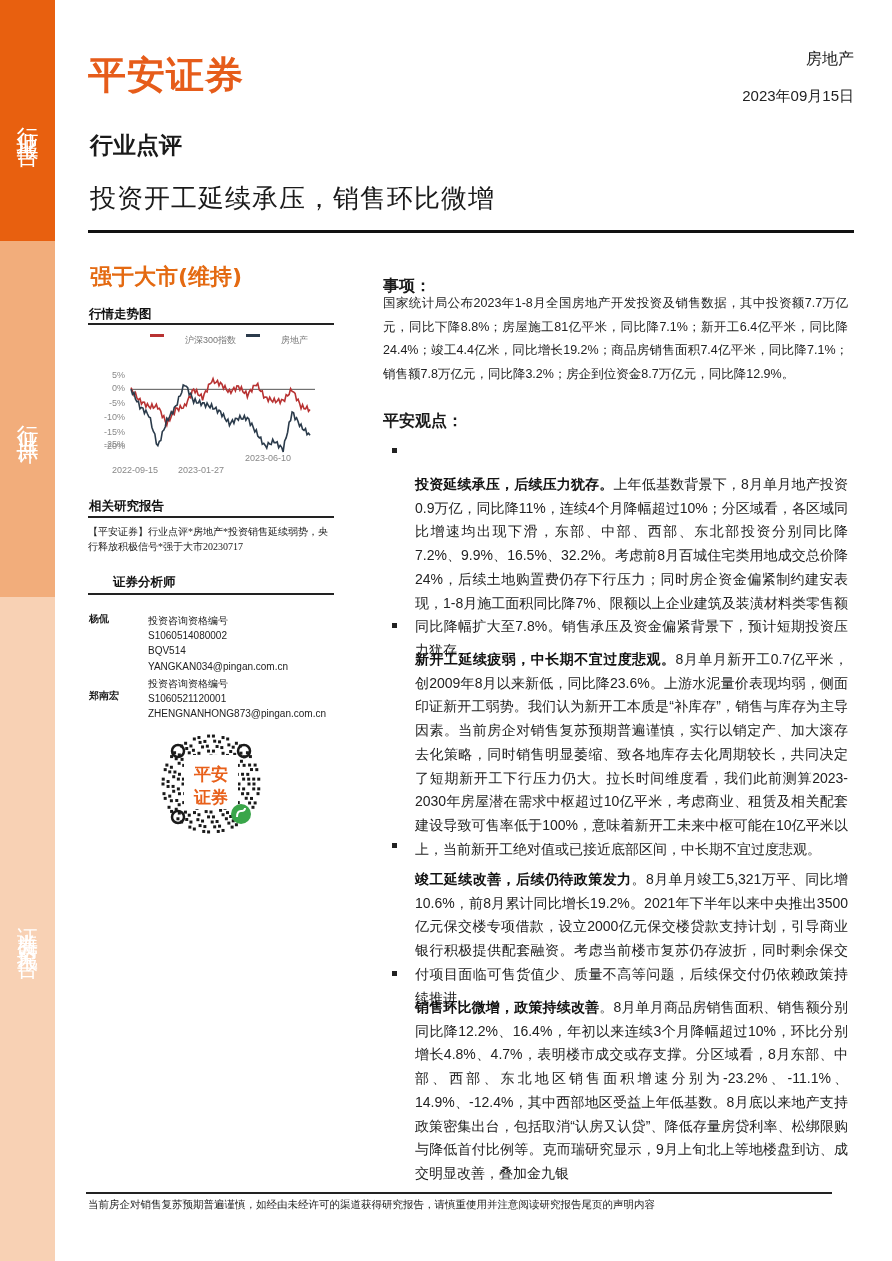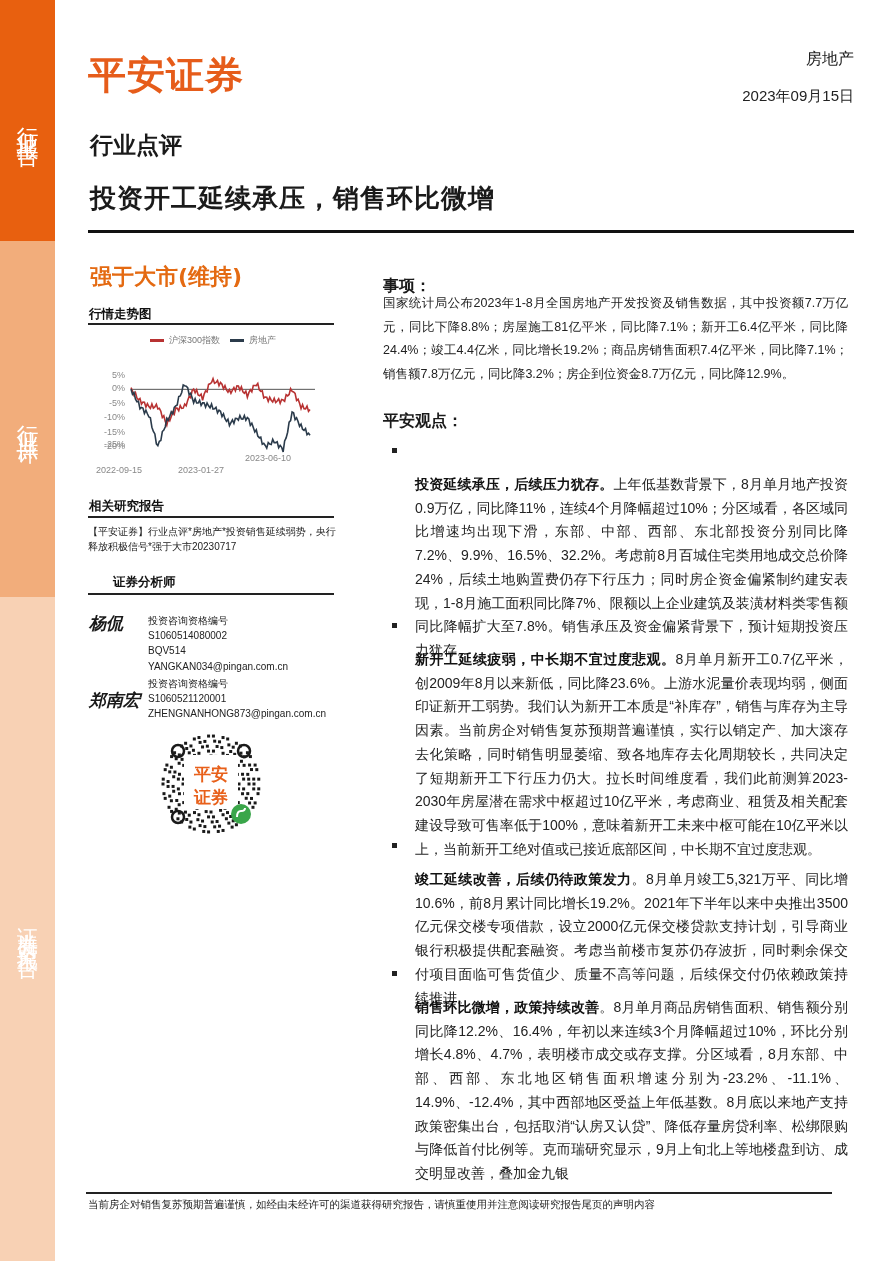--- a/index.html
+++ b/index.html
@@ -11,39 +11,39 @@
   .side span { writing-mode: vertical-rl; text-orientation: upright; color: #ffffff; font-size: 22px; letter-spacing: 6px; font-family: "DejaVu Sans", sans-serif; }
   .side-1 { top: 0; height: 241px; background: #e8600f; }
   .side-2 { top: 241px; height: 356px; background: #f2ad7b; }
   .side-3 { top: 597px; height: 664px; background: #f8d1b4; }
   .side-3 span { font-size: 21px; }
 
   .logo { position: absolute; left: 88px; top: 50px; font-size: 38px; font-weight: bold; color: #e65c1a; letter-spacing: 1px; font-family: "DejaVu Sans", sans-serif; }
   .sector { position: absolute; right: 38px; top: 49px; font-size: 16px; color: #222; }
   .date { position: absolute; right: 38px; top: 87px; font-size: 15px; color: #222; }
   .doc-type { position: absolute; left: 90px; top: 130px; font-size: 23px; font-weight: bold; font-family: "DejaVu Sans", sans-serif; }
-  .headline { position: absolute; left: 90px; top: 181px; font-size: 26px; font-weight: bold; font-family: "DejaVu Sans", sans-serif; letter-spacing: 1px; }
+  .headline { position: absolute; left: 90px; top: 181px; font-size: 26px; font-weight: normal; font-family: "DejaVu Sans", sans-serif; letter-spacing: 1px; }
   .rule-top { position: absolute; left: 88px; right: 38px; top: 230px; height: 3px; background: #111; }
 
   
   .rating { position: absolute; left: 90px; top: 262px; font-size: 22px; font-weight: bold; color: #e46a12; font-family: "DejaVu Sans", sans-serif; }
   .sec-title { position: absolute; left: 89px; font-size: 12.5px; font-weight: bold; color: #111; font-family: "DejaVu Sans", sans-serif; }
   .sec-rule { position: absolute; left: 88px; width: 246px; height: 2px; background: #222; }
 
   .legend { position: absolute; left: 150px; top: 334px; font-size: 9px; color: #777; display: flex; gap: 10px; align-items: center; }
-  .legend .item { display: flex; align-items: center; gap: 5px; }
+  .legend .item { display: flex; gap: 21px; }
   .legend .swatch { display: inline-block; width: 14px; height: 3px; }
 
   .chart { position: absolute; left: 85px; top: 355px; width: 250px; height: 130px; }
   .chart .ytick { position: absolute; left: 0; width: 40px; text-align: right; font-size: 9px; color: #888; }
   .chart .xtick { position: absolute; top: 84px; font-size: 9px; color: #888; }
 
-  .related { position: absolute; left: 88px; top: 524px; width: 248px; font-size: 10px; line-height: 15px; color: #222; }
+  .related { position: absolute; left: 88px; top: 524px; width: 248px; font-size: 10px; line-height: 15px; color: #222; font-family: Liberation Serif, serif; }
   .analyst { position: absolute; font-size: 10px; color: #222; line-height: 15.2px; }
-  .analyst-name { position: absolute; left: 89px; font-size: 17px; font-weight: bold; font-family: "DejaVu Sans", sans-serif; font-style: italic; }
+  .analyst-name { position: absolute; left: 89px; font-size: 10px; font-weight: bold; font-family: "DejaVu Sans", sans-serif; }
 
   .qr { position: absolute; left: 158px; top: 731px; width: 106px; height: 106px; }
 
   
   .rhead { position: absolute; left: 383px; font-size: 16px; font-weight: bold; font-family: "DejaVu Sans", sans-serif; }
   .para { position: absolute; left: 383px; width: 465px; font-size: 12.5px; line-height: 23.7px; color: #222; text-align: justify; }
   .bullet { position: absolute; left: 383px; width: 465px; }
   .bullet .dot { position: absolute; left: 9px; top: 10px; width: 5px; height: 5px; background: #222; }
   .bullet .txt { margin-left: 32px; font-size: 14px; line-height: 23.7px; color: #222; text-align: justify; margin-top: 35px; }
   .bullet .txt b { font-weight: bold; color: #111; }
@@ -93,21 +93,21 @@
   <div class="ytick" style="top:43px;">-5%</div>
   <div class="ytick" style="top:57px;">-10%</div>
   <div class="ytick" style="top:72px;">-15%</div>
   <div class="ytick" style="top:86px;">-20%</div>
   <div class="ytick" style="top:84px;">-25%</div>
   <svg id="chart-svg" width="250" height="130" style="position:absolute;left:0;top:0;">
       <line x1="46" x2="230" y1="34.33333333333333" y2="34.33333333333333" stroke="#555" stroke-width="1"></line>
       <polyline points="46,32.63830790863886 47.49166666666667,35.92335203179623 48.983333333333334,40.27845333057482 50.475,37.55888731306763 51.96666666666667,43.19662650268582 53.458333333333336,44.772488884540486 54.95,43.403708296080715 56.44166666666666,49.065138964530334 57.93333333333334,47.02976272593918 59.425,47.26501544004746 60.916666666666664,52.17134381238181 62.40833333333333,48.582591822696926 63.900000000000006,51.64290086290305 65.39166666666667,53.382514853087834 66.88333333333333,48.95963519255119 68.375,53.113738528010046 69.86666666666667,52.00105930387715 71.35833333333333,49.32965894125027 72.85,54.00211817509619 74.34166666666667,53.31389010855167 75.83333333333334,56.245179779197535 77.325,62.58062766312656 78.81666666666666,60.760339829558525 80.30833333333334,66.40383607163473 81.80000000000001,70.25718731598408 83.29166666666666,63.776660302332466 84.78333333333333,65.85340757632838 86.275,61.60546422202186 87.76666666666667,57.228225995370074 89.25833333333333,59.34797054325688 90.75,52.939442296802696 92.24166666666666,53.30940971852602 93.73333333333333,55.721606701148225 95.225,50.545041953952534 96.71666666666667,53.43866758942525 98.20833333333334,53.16710627644584 99.69999999999999,49.043130914041065 101.19166666666666,50.82899582154681 102.68333333333334,45.40878628727046 104.17500000000001,41.292316810428275 105.66666666666667,42.64462029886746 107.15833333333333,35.40575914469181 108.65,34.14629901771744 110.14166666666667,37.81014048127757 111.63333333333333,34.66399911003899 113.125,39.96921268457305 114.61666666666667,40.8225387985199 116.10833333333333,39.15688169554531 117.60000000000001,45.29978828404009 119.09166666666667,39.2563605929317 120.58333333333333,35.91332006294727 122.075,36.858207385308425 123.56666666666666,29.388820528554106 125.05833333333334,28.843964063491427 126.55,27.48608466032919 128.04166666666669,23.631514686732192 129.53333333333333,28.373584046178717 131.02499999999998,27.501319118108647 132.51666666666665,25.513807479437965 134.00833333333333,30.626754410452683 135.5,27.393217481923557 136.99166666666667,29.13690165449087 138.48333333333332,33.86799104939976 139.97500000000002,30.596541967783182 141.46666666666667,35.001486656381196 142.95833333333331,37.179775623513024 144.45,34.64880545014715 145.94166666666666,38.23093499597152 147.43333333333334,35.192981396778926 148.925,32.474644506314206 150.41666666666669,35.9504848628149 151.90833333333333,30.85264496816746 153.39999999999998,30.98550295747541 154.89166666666668,35.1107529375432 156.38333333333333,31.8685537000067 157.875,36.84036086397234 159.36666666666667,38.23402623762256 160.85833333333335,36.18174536102349 162.35000000000002,42.29950898906026 163.84166666666667,37.63176493044618 165.33333333333334,34.709580389413965 166.825,36.902410190024995 168.31666666666666,30.53365766437552 169.80833333333334,30.458644813483787 171.3,30.558478629915484 172.79166666666666,28.43158048791289 174.28333333333333,34.8270456810378 175.775,36.392750162937354 177.26666666666665,35.87199881052709 178.75833333333333,42.96131915306226 180.25,41.99627874878239 181.74166666666667,42.24291040312657 183.23333333333335,46.38263171298428 184.725,42.211825280784424 186.21666666666667,45.22213991049851 187.70833333333334,46.97376474334864 189.20000000000002,43.22153817404485 190.69166666666666,47.58439205171224 192.18333333333334,46.000666552718855 193.67499999999998,43.74820932358891 195.16666666666666,48.33345130403761 196.65833333333333,44.47583496649037 198.15,45.031067516051735 199.64166666666665,46.23769647447429 201.13333333333333,39.616801915974655 202.625,40.863982288161026 204.11666666666667,39.45406685737162 205.60833333333335,33.71679493542828 207.1,36.40304654763165 208.59166666666667,36.96964893779023 210.08333333333334,38.303908230821776 211.57500000000002,45.51265174976749 213.06666666666666,44.1256824116139 214.55833333333334,48.31846357252998 216.04999999999998,53.67164966603688 217.54166666666666,49.509896408464996 219.03333333333333,53.68357131707656 220.525,53.87590485942113 222.01666666666665,51.03815480532857 223.50833333333333,56.21949020306179 225,54.4" fill="none" stroke="#b83232" stroke-width="1.6"></polyline>
       <polyline points="46,33.969243712538876 47.49166666666667,39.34725000093766 48.983333333333334,37.56943391282543 50.475,44.11377593927366 51.96666666666667,46.72423154817102 53.458333333333336,46.25463742341299 54.95,53.823256279973606 56.44166666666666,52.32725441007064 57.93333333333334,52.962127161924435 59.425,58.388785977248 60.916666666666664,55.299265864429294 62.40833333333333,58.766211313640234 63.900000000000006,62.012504114338846 65.39166666666667,62.818584712701345 66.88333333333333,72.19033774341725 68.375,76.41032090306207 69.86666666666667,78.92963309484651 71.35833333333333,88.86694772964628 72.85,90.62005902515389 74.34166666666667,86.30548919858786 75.83333333333334,85.5273485107861 77.325,76.54885751727466 78.81666666666666,74.961330934577 80.30833333333334,71.72530993547345 81.80000000000001,63.29502912728597 83.29166666666666,65.34597536479578 84.78333333333333,61.17105591778372 86.275,56.72231057079712 87.76666666666667,58.8643181706492 89.25833333333333,52.49763036915992 90.75,50.87846905740729 92.24166666666666,50.008343692658045 93.73333333333333,41.48257119604001 95.225,40.975977641772914 96.71666666666667,37.43905794009359 98.20833333333334,29.921026593419395 99.69999999999999,30.738359848353348 101.19166666666666,31.118386511818713 102.68333333333334,32.65907491670562 104.17500000000001,39.779316627697895 105.66666666666667,38.30385144264747 107.15833333333333,42.70305973305745 108.65,47.86966678041438 110.14166666666667,43.75011268239463 111.63333333333333,48.0541340609007 113.125,48.03057498899474 114.61666666666667,45.350166609100725 116.10833333333333,50.53772865175141 117.60000000000001,47.89765994502929 119.09166666666667,47.82034615924191 120.58333333333333,52.15565881835596 122.075,48.04816217432915 123.56666666666666,50.77852186724287 125.05833333333334,52.83989143477792 126.55,48.95486882339802 128.04166666666669,54.14049115904841 129.53333333333333,53.822062975782586 131.02499999999998,52.24520138459752 132.51666666666665,57.84931832047671 134.00833333333333,55.14284106045871 135.5,56.329684544003655 136.99166666666667,61.59462526982669 138.48333333333332,58.80529594946698 139.97500000000002,63.62615894375251 141.46666666666667,66.36031467106856 142.95833333333331,64.26492411456366 144.45,70.69186259017022 145.94166666666666,67.7252337238255 147.43333333333334,64.93371065180375 148.925,68.43575067117754 150.41666666666669,63.376184543811235 151.90833333333333,63.43184108347914 153.39999999999998,65.23280335678331 154.89166666666668,60.54838779836078 156.38333333333333,64.03409749007523 157.875,64.07362347903367 159.36666666666667,60.53524334999843 160.85833333333335,65.21079302933838 162.35000000000002,62.51875988308012 163.84166666666667,63.81937336031378 165.33333333333334,70.35047901812952 166.825,68.30792390251531 168.31666666666666,72.45972578216666 169.80833333333334,76.93088536886322 171.3,74.78212719546394 172.79166666666666,81.135396247812 174.28333333333333,82.77918931468858 175.775,82.1965769996435 177.26666666666665,89.29024170931538 178.75833333333333,88.38127317236858 180.25,90.45995288934228 181.74166666666667,93.21562462527875 183.23333333333335,87.62487473395757 184.725,89.13472956669538 186.21666666666667,89.52908069823734 187.70833333333334,84.30929384123174 189.20000000000002,87.68614172927273 190.69166666666666,87.61055330609904 192.18333333333334,86.72219996453192 193.67499999999998,92.7582233751944 195.16666666666666,90.37991931961426 196.65833333333333,92.28976776371184 198.15,96.89975730179918 199.64166666666665,85.97907136576906 201.13333333333333,82.8670576024373 202.625,77.23581281537069 204.11666666666667,67.15290230196317 205.60833333333335,65.52129906871886 207.1,57.07955478333476 208.59166666666667,57.86137058693565 210.08333333333334,64.62240117244068 211.57500000000002,62.79225679843156 213.06666666666666,66.43108538280609 214.55833333333334,71.37339784029717 216.04999999999998,69.1097772418396 217.54166666666666,74.18939802696251 219.03333333333333,75.41637305600057 220.525,73.47840211743213 222.01666666666665,79.61053214867343 223.50833333333333,78.15377861653866 225,80.19999999999999" fill="none" stroke="#2b3b4b" stroke-width="1.6"></polyline>
     </svg>
-  <div class="xtick" style="left:11px;top:110px;">2022-09-15</div>
+  <div class="xtick" style="left:27px;top:110px;">2022-09-15</div>
   <div class="xtick" style="left:93px;top:110px;">2023-01-27</div>
   <div class="xtick" style="left:160px;top:98px;">2023-06-10</div>
 </div>
 
 <div class="sec-title" style="top:498px;">相关研究报告</div>
 <div class="sec-rule" style="top:516px;"></div>
 <div class="related">【平安证券】行业点评*房地产*投资销售延续弱势，央行释放积极信号*强于大市20230717</div>
 
 <div class="sec-title" style="top:574px;margin-left:24px;">证券分析师</div>
 <div class="sec-rule" style="top:593px;"></div>

